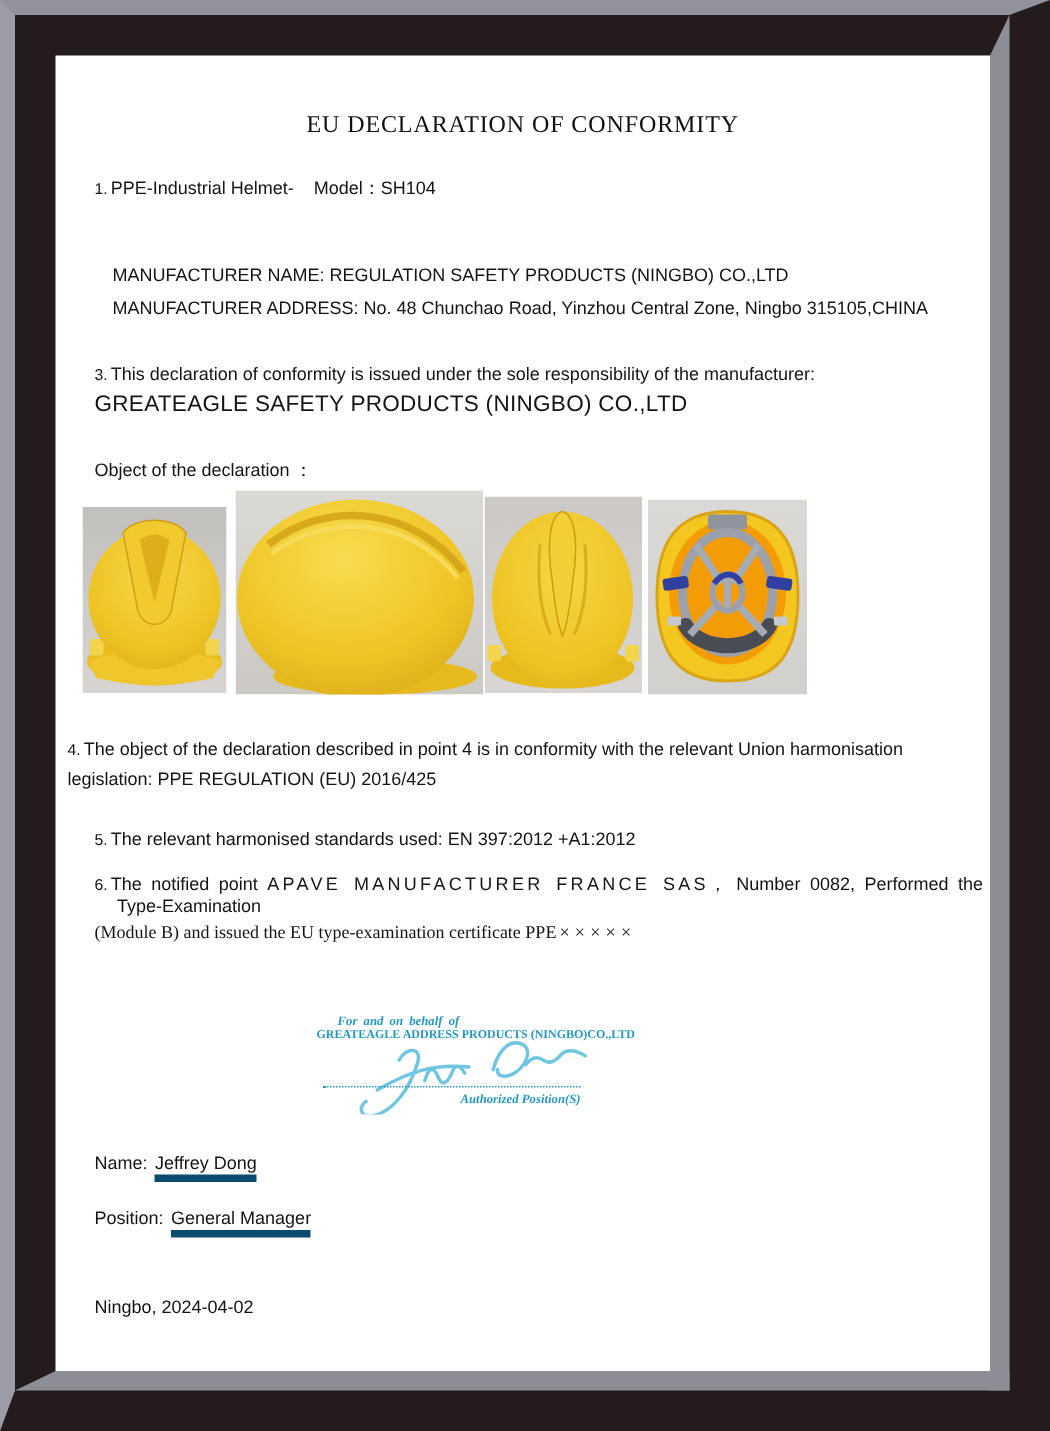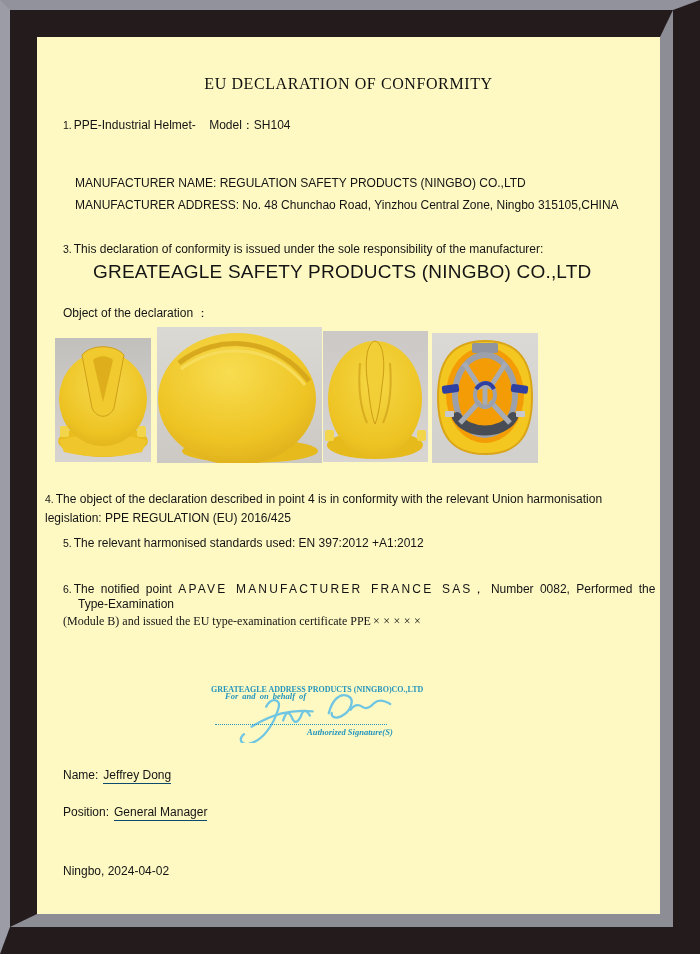--- a/index.html
+++ b/index.html
@@ -8,53 +8,53 @@
     border-top:10px solid #92929c;border-left:10px solid #9c9ca6;
     border-right:27px solid #241b1d;border-bottom:27px solid #241b1d;
     background:#241b1d;
   }
   .frame-inner{
     width:100%;height:100%;box-sizing:border-box;
     border-top:27px solid #241b1d;border-left:27px solid #241b1d;
     border-right:13px solid #8d8d95;border-bottom:13px solid #8d8d95;
   }
   .document{
-    position:relative;width:623px;height:877px;background:#fef9c3;
+    position:relative;width:623px;height:877px;background:#ffffff;
     font-family:"Liberation Sans",sans-serif;color:#141414;overflow:hidden;
   }
   .abs{position:absolute;white-space:nowrap;}
   .title{
     top:38px;left:0;width:623px;text-align:center;
     font-family:"Liberation Serif",serif;font-size:16px;letter-spacing:0.6px;color:#101010;
   }
   .body-line{font-size:12px;left:26px;}
   .num{font-size:10.5px;margin-right:2px;}
   .indent{left:38px;}
-  .company-big{font-size:19px;letter-spacing:0.2px;margin-left:30px;}
+  .company-big{font-size:15px;letter-spacing:0.2px;}
   .para{left:8px;width:570px;font-size:12px;}
   .para .pline{white-space:nowrap;line-height:19px;}
   .item6-l1{word-spacing:3px;}
   .ls-wide{letter-spacing:2.2px;}
   .serif-line{font-family:"Liberation Serif",serif;}
   .xmarks{letter-spacing:3.5px;margin-left:2px;}
   figure{margin:0;padding:0;position:absolute;}
   figure svg{display:block;}
   .stamp{position:absolute;left:174px;top:638px;width:210px;height:72px;color:#2596be;}
-  .stamp .s1{position:absolute;top:16px;left:14px;font-family:"Liberation Serif",serif;
+  .stamp .s1{position:absolute;top:0;left:14px;font-family:"Liberation Serif",serif;
     font-style:italic;font-weight:bold;font-size:8.5px;white-space:nowrap;word-spacing:2px;}
   .stamp .s2{position:absolute;top:10px;left:0;font-family:"Liberation Serif",serif;
     font-weight:bold;font-size:8px;white-space:nowrap;}
   .stamp .sig{position:absolute;top:16px;left:22px;}
   .stamp .dots{position:absolute;top:49px;left:4px;width:172px;border-bottom:1.5px dotted #2596be;}
   .stamp .s3{position:absolute;top:52px;left:96px;font-family:"Liberation Serif",serif;
     font-style:italic;font-weight:bold;font-size:8.5px;white-space:nowrap;}
   .signed-line{top:697px;}
   .sig-underline{display:inline-block;width:196px;height:13px;margin-left:4px;
     border-bottom:2px solid #4b4b4b;}
-  .uval{border-bottom:1px solid #0c4a6e;padding-bottom:1px;margin-left:5px;}
+  .uval{border-bottom:5px solid #0c4a6e;padding-bottom:1px;margin-left:5px;}
 </style>
 </head>
 <body>
 
 <div class="frame">
   <div class="frame-inner">
     <div class="document">
 
       <div class="abs title">EU DECLARATION OF CONFORMITY</div>
 
@@ -167,21 +167,21 @@
           <rect x="13" y="78" width="9" height="6" rx="1" fill="#c6c9cf"></rect>
           <rect x="84" y="78" width="9" height="6" rx="1" fill="#c6c9cf"></rect>
         </svg>
       </figure>
 
       <div class="abs para" style="top:453px">
         <div class="pline"><span class="num">4.</span><span>The object of the declaration described in point 4 is in conformity with the relevant Union harmonisation</span></div>
         <div class="pline">legislation: PPE REGULATION (EU) 2016/425</div>
       </div>
 
-      <div class="abs body-line" style="top:499px">
+      <div class="abs body-line" style="top:515px">
         <span class="num">5.</span><span>The relevant harmonised standards used: EN 397:2012 +A1:2012</span>
       </div>
 
       <div class="abs body-line item6-l1" style="top:544px">
         <span class="num">6.</span><span>The notified point</span>
         <span class="ls-wide">APAVE MANUFACTURER FRANCE SAS</span><span>，</span>
         <span>Number 0082, Performed the EU</span>
       </div>
       <div class="abs body-line" style="top:560px;left:41px">Type-Examination</div>
       <div class="abs body-line serif-line" style="top:577px">
@@ -196,21 +196,21 @@
             <g fill="none" stroke="#70c6e2" stroke-width="2.3" stroke-linecap="round" transform="rotate(-4 85 26)">
               <path d="M34,12 C40,3 50,5 46,15 C40,31 28,46 14,48 C6,49 4,42 10,38"></path>
               <path d="M18,31 C40,20 58,16 80,20"></path>
               <path d="M50,27 q5,-13 9,-2 q3,9 9,-1 q4,-10 9,0"></path>
               <path d="M96,23 C100,11 108,3 116,7 C124,11 118,23 108,27 C102,29 98,27 99,23"></path>
               <path d="M118,21 q6,-7 12,-2 q5,4 12,-3 q6,-5 16,2"></path>
             </g>
           </svg>
         </div>
         <div class="dots"></div>
-        <div class="s3">Authorized Signature(S)</div>
+        <div class="s3">Authorized Position(S)</div>
       </div>
 
 
       <div class="abs body-line" style="top:731px">
         <span>Name:</span><span class="uval">Jeffrey Dong</span>
       </div>
 
       <div class="abs body-line" style="top:768px">
         <span>Position:</span><span class="uval">General Manager</span>
       </div>

